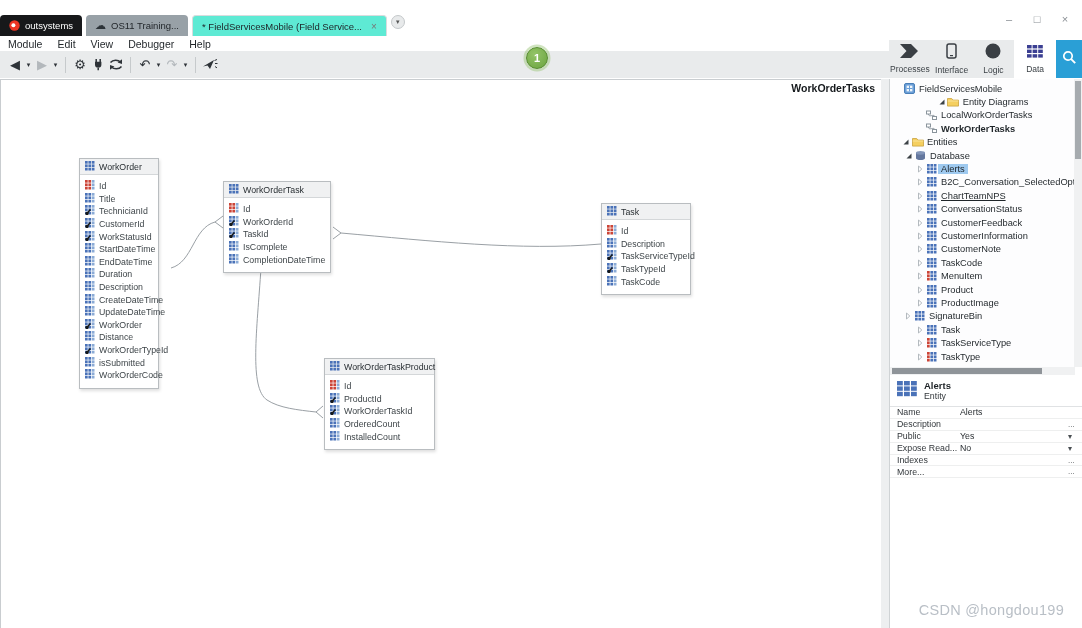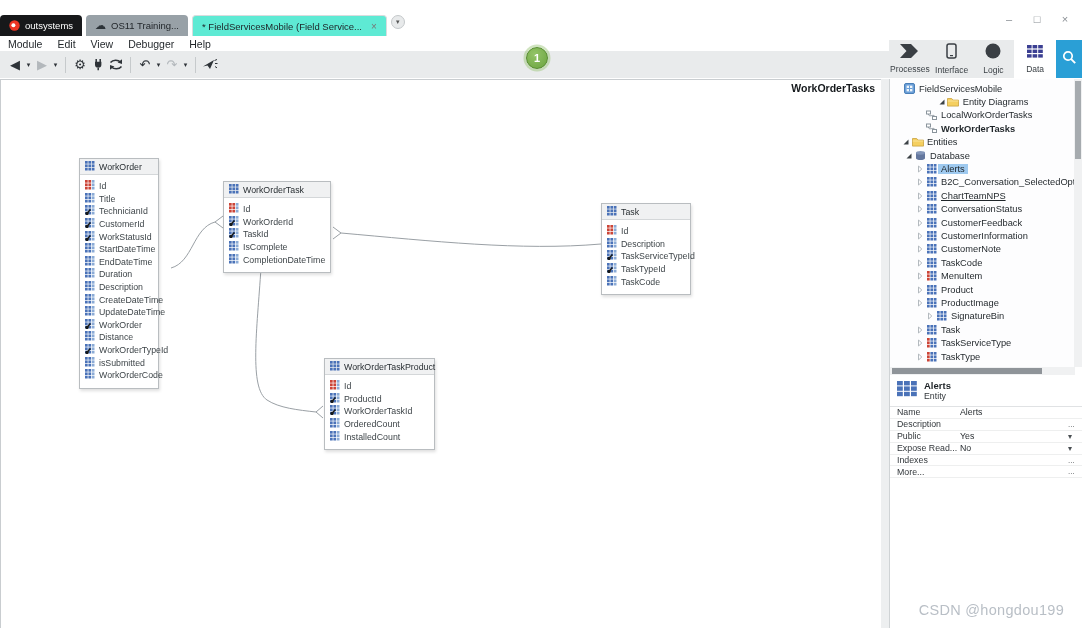--- a/index.html
+++ b/index.html
@@ -1050,21 +1050,21 @@
             <rect x="0" y="3.4" width="2.7" height="2.7" fill="#4a72b8"></rect>
             <rect x="3.4" y="3.4" width="2.7" height="2.7" fill="#4a72b8"></rect>
             <rect x="6.8" y="3.4" width="2.7" height="2.7" fill="#4a72b8"></rect>
             <rect x="0" y="6.8" width="2.7" height="2.7" fill="#4a72b8"></rect>
             <rect x="3.4" y="6.8" width="2.7" height="2.7" fill="#4a72b8"></rect>
             <rect x="6.8" y="6.8" width="2.7" height="2.7" fill="#4a72b8"></rect>
           </svg>
         </span>
     <span class="tlabel">ProductImage</span>
       </div>
-      <div class="trow" style="padding-left: 35px;">
+      <div class="trow" style="padding-left: 13px;">
         <span class="arr">
           <svg width="8" height="8">
             <polygon points="2.5,1 5.8,4 2.5,7" fill="none" stroke="#b4babf"></polygon>
           </svg>
         </span>
     <span class="ticon">
           <svg width="10" height="10" viewBox="0 0 10 10">
             <rect x="0" y="0" width="2.7" height="2.7" fill="#4a72b8"></rect>
             <rect x="3.4" y="0" width="2.7" height="2.7" fill="#4a72b8"></rect>
             <rect x="6.8" y="0" width="2.7" height="2.7" fill="#4a72b8"></rect>

